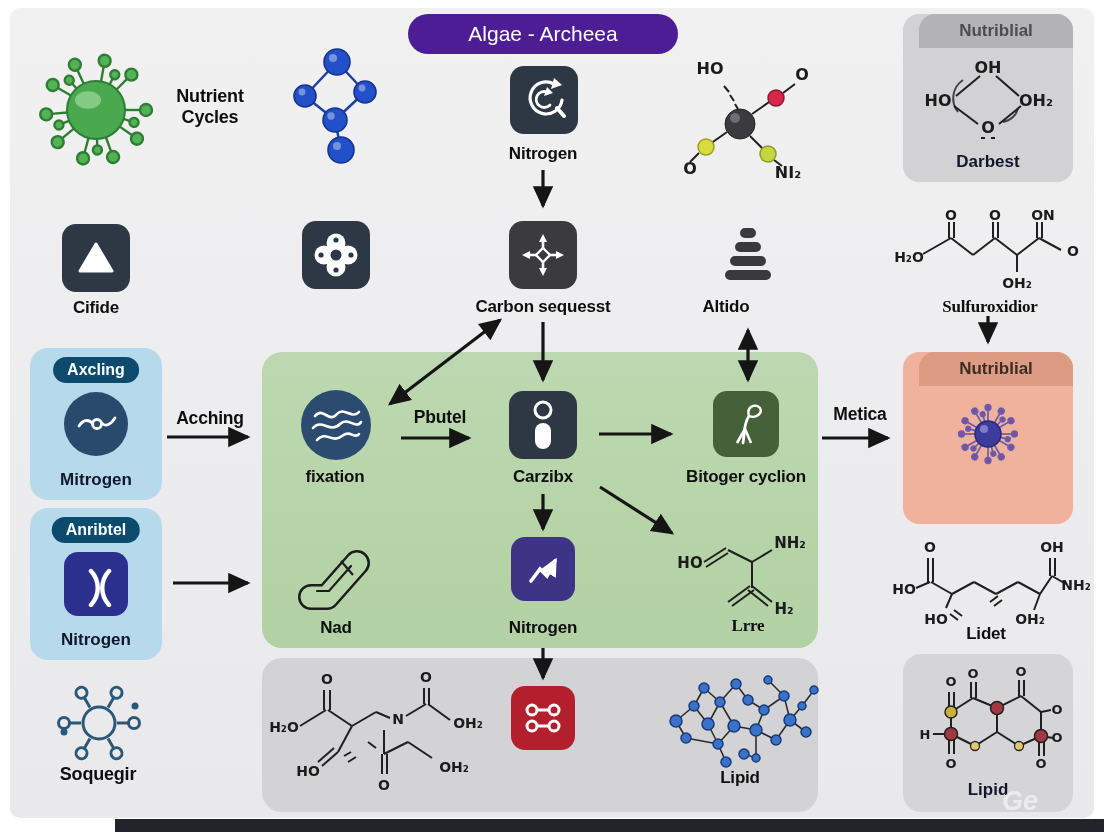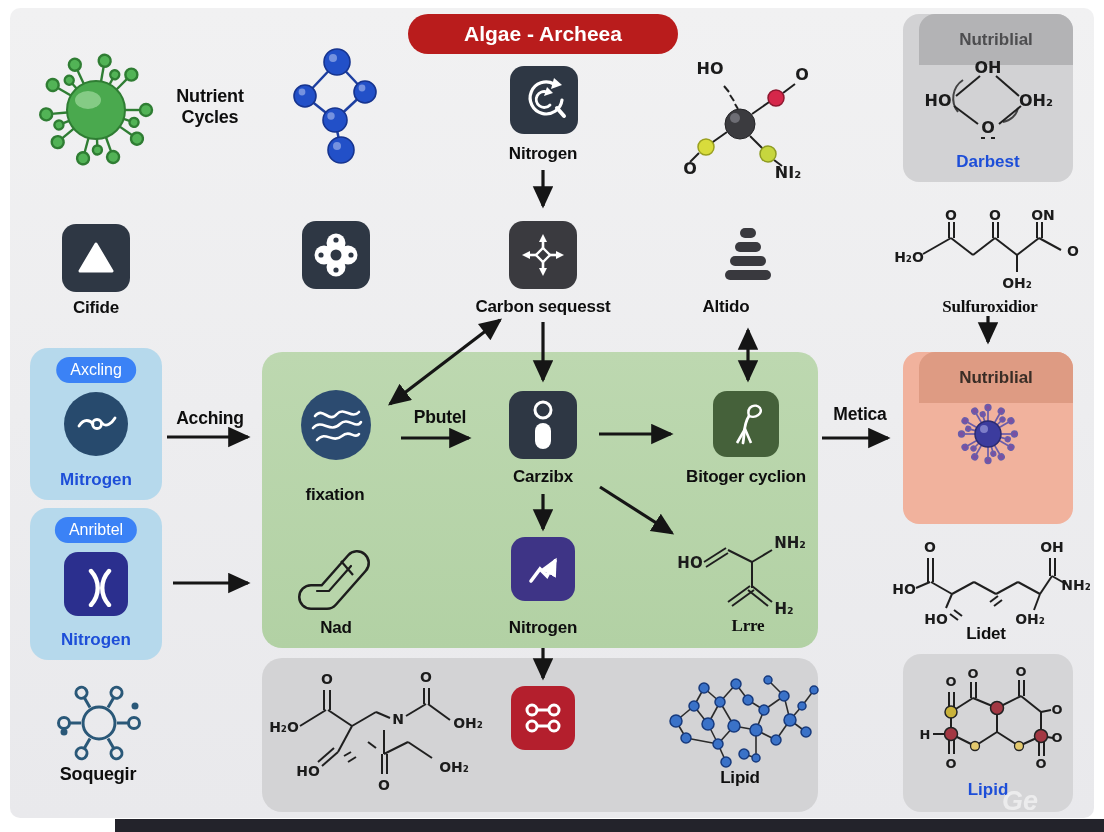--- a/index.html
+++ b/index.html
@@ -3,32 +3,32 @@
 <meta charset="utf-8">
 <style>
   html,body{margin:0;padding:0;background:#fff;}
   #canvas{position:relative;width:1104px;height:832px;background:#ffffff;overflow:hidden;
           font-family:"Liberation Sans","DejaVu Sans",sans-serif;}
   #board{position:absolute;left:10px;top:8px;right:10px;bottom:14px;
          background:linear-gradient(#f1f1f2,#e9e9ec);border-radius:10px;}
   #bottombar{position:absolute;left:115px;right:0;bottom:0;height:13px;background:#23232b;}
   .lbl{position:absolute;text-align:center;font-weight:600;color:#0e0e0e;
        font-size:17px;line-height:1.18;letter-spacing:-0.2px;z-index:10;}
-  .title{position:absolute;left:408px;top:14px;width:270px;height:40px;background:#b91c1c;
+  .title{position:absolute;left:408px;top:14px;width:270px;height:40px;background:#4c1d95;
          border-radius:20px;color:#fff;display:flex;align-items:center;justify-content:center;
-         font-size:21px;font-weight:700;z-index:12;}
+         font-size:21px;font-weight:400;z-index:12;}
   .tile{position:absolute;border-radius:14px;display:flex;align-items:center;justify-content:center;z-index:6;}
   .dark{background:#2e3744;}
   .panel{position:absolute;border-radius:20px;z-index:2;}
   .hdrpanel{position:absolute;border-radius:16px;z-index:4;}
-  .hdr{position:absolute;left:16px;top:0;right:0;height:51px;border-radius:16px 16px 0 0;
+  .hdr{position:absolute;left:16px;top:0;right:0;height:34px;border-radius:16px 16px 0 0;
        display:flex;align-items:center;justify-content:center;font-weight:700;font-size:17px;}
-  .pill{position:absolute;left:50%;transform:translateX(-50%);top:9px;background:#3b82f6;
-        color:#fff;font-weight:400;font-size:16px;padding:4px 14px;border-radius:15px;z-index:5;}
-  .plabel{position:absolute;left:0;right:0;text-align:center;font-weight:600;font-size:17px;color:#1d4ed8;}
+  .pill{position:absolute;left:50%;transform:translateX(-50%);top:9px;background:#0c4a6e;
+        color:#fff;font-weight:700;font-size:16px;padding:4px 14px;border-radius:15px;z-index:5;}
+  .plabel{position:absolute;left:0;right:0;text-align:center;font-weight:600;font-size:17px;color:#0f172a;}
   .circleicon{position:absolute;border-radius:50%;display:flex;align-items:center;justify-content:center;z-index:6;}
   svg text{font-family:"DejaVu Sans",sans-serif;font-weight:600;fill:#1b1b1b;}
   .chem line,.chem path{stroke:#1f1f1f;stroke-width:2;fill:none;}
   #watermark{position:absolute;left:1002px;top:786px;font-size:27px;font-style:italic;
              color:rgba(255,255,255,0.55);z-index:11;font-weight:700;}
 </style>
 </head>
 <body>
 
 <div id="canvas">
@@ -282,21 +282,21 @@
 
   <div class="circleicon" style="left:301px;top:390px;width:70px;height:70px;background:#2c4b70;">
     <svg width="58" height="58" viewBox="0 0 58 58">
       <g fill="none" stroke="#fff" stroke-width="2.6" stroke-linecap="round">
         <path d="M8,20 C16,10 22,28 30,18 C37,10 45,24 52,16"></path>
         <path d="M6,32 C15,22 23,38 33,28 C41,20 49,34 54,26"></path>
         <path d="M10,44 C19,34 25,48 35,40 C43,33 48,44 52,38"></path>
       </g>
     </svg>
   </div>
-  <div class="lbl" style="left:285px;top:467px;width:100px;margin-top:18px;">fixation</div>
+  <div class="lbl" style="left:285px;top:467px;width:100px;">fixation</div>
 
   <div class="tile dark" style="left:509px;top:391px;width:68px;height:68px;">
     <svg width="42" height="52" viewBox="0 0 42 52">
       <circle cx="21" cy="11" r="8" fill="none" stroke="#fff" stroke-width="3"></circle>
       <rect x="13" y="24" width="16" height="26" rx="8" fill="#fff"></rect>
     </svg>
   </div>
   <div class="lbl" style="left:493px;top:467px;width:100px;">Carzibx</div>
 
   <div class="tile" style="left:713px;top:391px;width:66px;height:66px;background:#45613a;">

